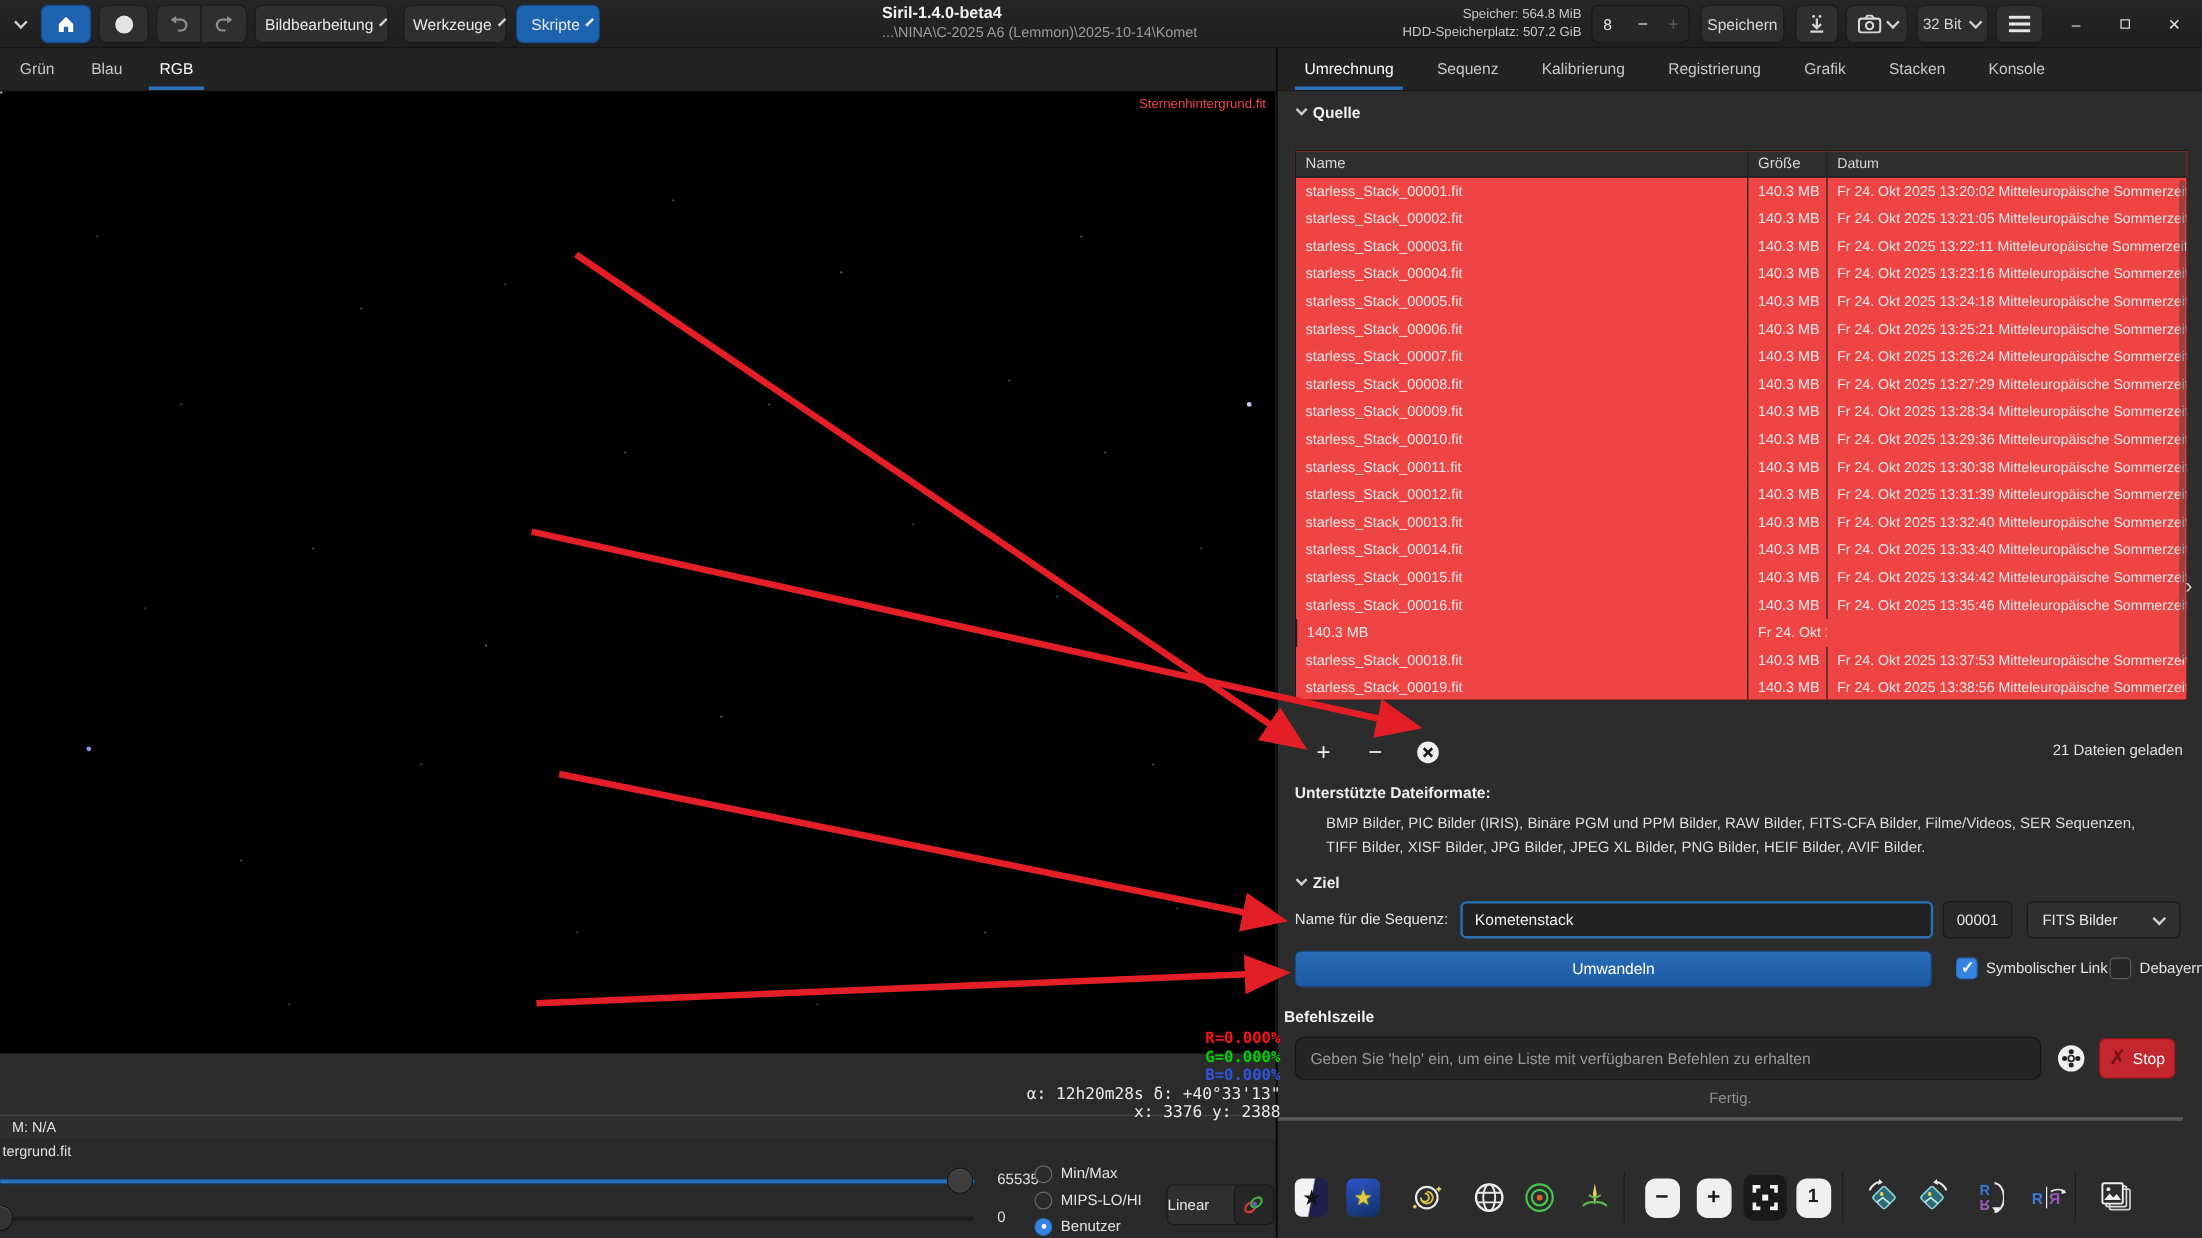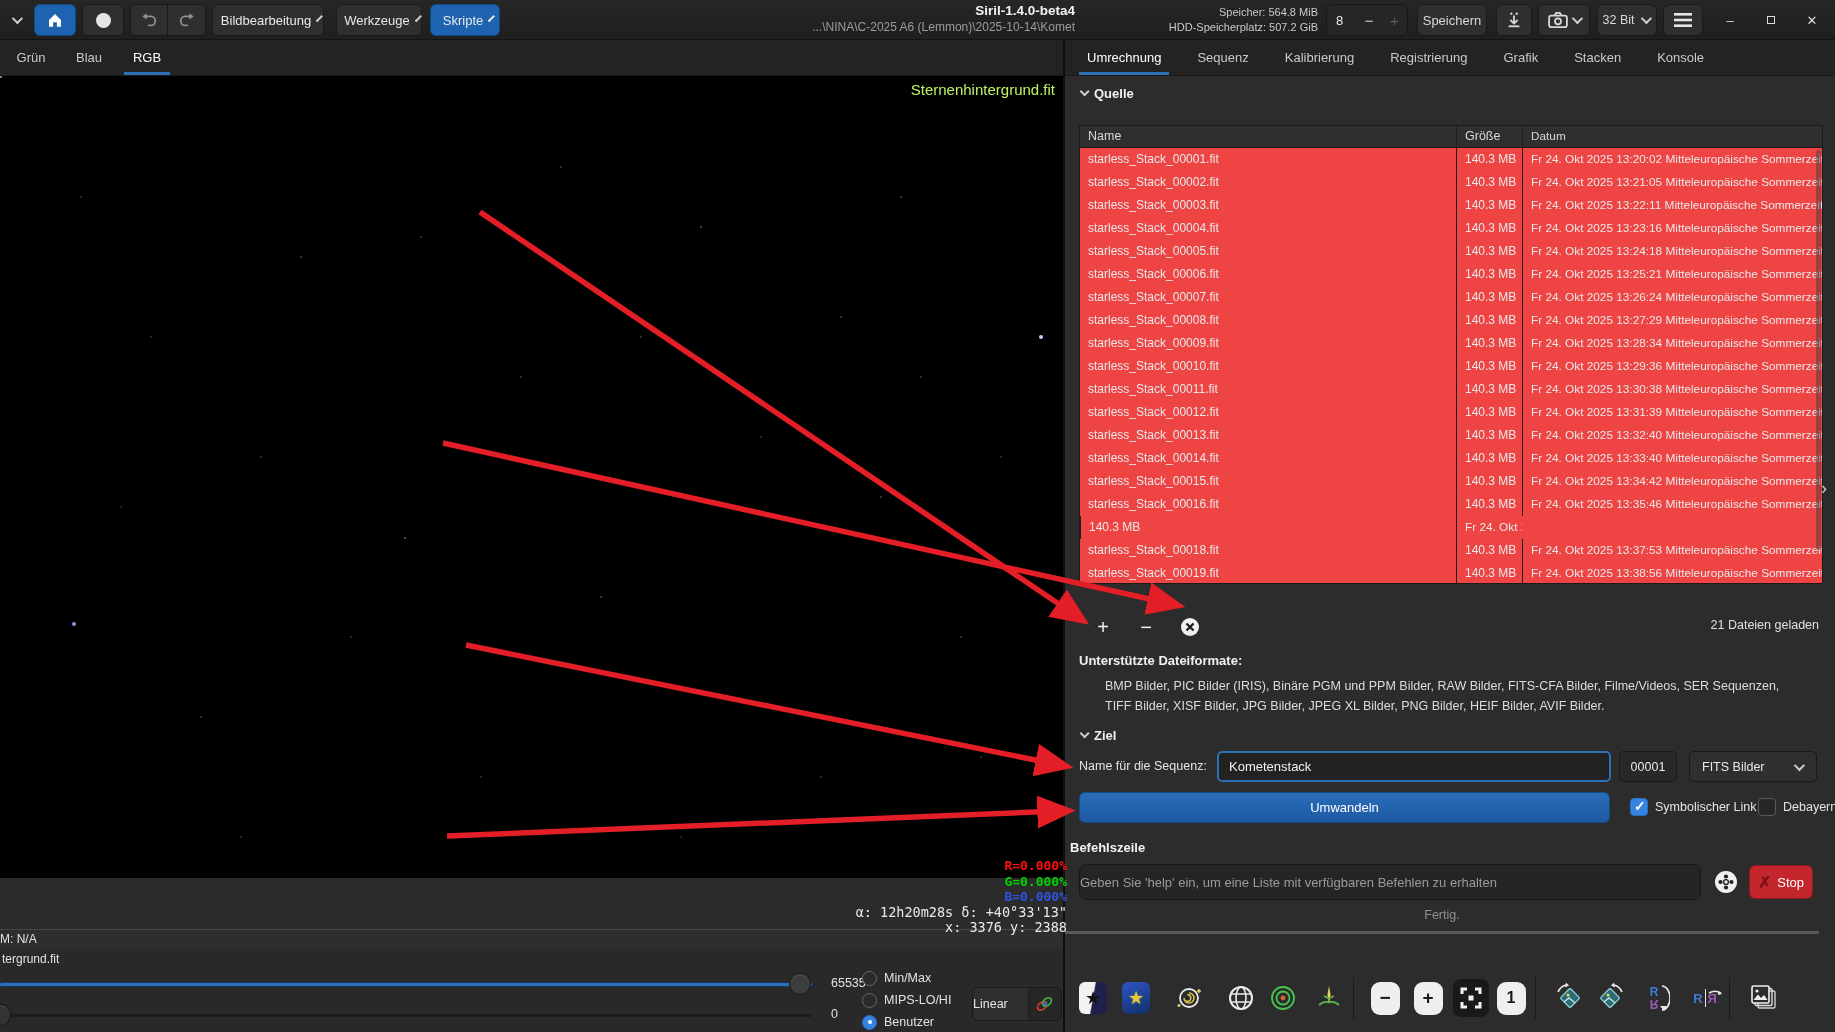--- a/index.html
+++ b/index.html
@@ -12,42 +12,42 @@
   
   .titlebar { position:absolute; left:0; top:0; width:1835px; height:40px;
     background:linear-gradient(#262626,#1f1f1f); border-bottom:1px solid #141414; z-index:10; }
   .tbtn-sm { position:absolute; top:4px; height:32px; background:#2f2f2f; border:1px solid #1a1a1a;
     border-radius:6px; display:flex; align-items:center; justify-content:center; color:#d8d8d8; cursor:default; }
   .tbtn-sm.blue { background:#1d63b0; border-color:#124a86; }
   .tbtn-sm.flat { background:transparent; border-color:transparent; }
   .chev { display:inline-block; width:8px; height:8px; border-right:2px solid #cfcfcf; border-bottom:2px solid #cfcfcf;
     transform:rotate(45deg) translateY(-2px); margin-left:7px; }
   .menu-label { padding:0 6px 0 12px; font-size:13px; color:#e8e8e8; }
-  .title-center { position:absolute; left:735px; top:3px; width:340px; text-align:right; }
+  .title-center { position:absolute; left:735px; top:3px; width:340px; text-align:left; }
   .title-main { font-weight:bold; font-size:13.5px; color:#f2f2f2; }
   .title-sub { font-size:12px; color:#9b9b9b; margin-top:2px; }
   .mem-block { position:absolute; left:1100px; top:5px; width:218px; text-align:right; font-size:11px; color:#c9c9c9; line-height:15px; }
   .spinner { position:absolute; left:1326px; top:4px; width:82px; height:32px; background:#262626; border:1px solid #181818;
     border-radius:6px; display:flex; align-items:center; }
   .spin-val { width:30px; padding-left:9px; font-size:13px; color:#e8e8e8; }
   .spin-btn { width:26px; text-align:center; font-size:15px; color:#d0d0d0; cursor:default; }
   .spin-btn.dim { color:#5d5d5d; }
   .winbtn { position:absolute; top:0; width:40px; height:40px; display:flex; align-items:center; justify-content:center; color:#dcdcdc; font-size:13px; }
   svg { display:block; }
   
   .viewer { position:absolute; left:0; top:40px; width:1073px; height:992px; background:#292929; }
   .tabbar { position:absolute; left:0; top:0; right:0; height:36px; background:#232323; border-bottom:1px solid #191919; display:flex; align-items:stretch; }
   .tabbar .tab { position:relative; display:flex; align-items:center; justify-content:center; padding:0 14px; min-width:58px;
     color:#c9c9c9; font-size:13px; cursor:default; }
   .tabbar .tab.active { color:#ffffff; }
   .tabbar .tab.active::after { content:""; position:absolute; left:6px; right:6px; bottom:0; height:3px; background:#2d70b8; }
   #left-tabs { padding-left:2px; }
   #panel-tabs { padding-left:8px; gap:8px; }
   .canvas { position:absolute; left:0; top:36px; width:1063px; height:802px; background:#000; overflow:hidden; }
-  .img-label { position:absolute; right:8px; top:5px; color:#bef264; font-size:15px; }
+  .img-label { position:absolute; right:8px; top:5px; color:#ef4444; font-size:11px; }
   .stars { position:absolute; left:0; top:0; width:2px; height:2px; border-radius:50%; background:rgba(200,210,255,.8);
     box-shadow:
       1040px 260px 0 1px rgba(205,215,255,.95), 73px 547px 0 1px rgba(150,165,255,.9),
       404px 461px 0 0 rgba(170,180,220,.5), 300px 180px 0 0 rgba(160,170,210,.4),
       520px 300px 0 0 rgba(160,170,210,.35), 700px 150px 0 0 rgba(170,180,220,.45),
       880px 420px 0 0 rgba(160,170,210,.4), 200px 640px 0 0 rgba(160,170,210,.35),
       600px 520px 0 0 rgba(170,180,220,.4), 960px 560px 0 0 rgba(160,170,210,.35),
       150px 260px 0 0 rgba(160,170,210,.3), 820px 700px 0 0 rgba(160,170,210,.35),
       480px 700px 0 0 rgba(160,170,210,.3), 260px 380px 0 0 rgba(160,170,210,.35),
       720px 620px 0 0 rgba(160,170,210,.3), 560px 90px 0 0 rgba(160,170,210,.35),
@@ -59,21 +59,21 @@
       680px 760px 0 0 rgba(160,170,210,.25), 840px 240px 0 0 rgba(160,170,210,.4),
       920px 300px 0 0 rgba(160,170,210,.35); }
   .infozone { position:absolute; left:0; top:838px; width:1063px; height:51px; background:#2b2b2b; }
   .overlay-stats { position:absolute; right:6px; top:818px; z-index:6; text-align:right;
     font-family:"DejaVu Sans Mono", monospace; font-size:13px; line-height:15.5px; }
   .ov-r { color:#ff1010; font-weight:bold; }
   .ov-g { color:#00d400; font-weight:bold; }
   .ov-b { color:#2f55e0; font-weight:bold; }
   .ov-w { color:#e9e9e9; font-size:13.5px; }
   .mrow { position:absolute; left:0; top:889px; width:1063px; height:20px; background:#2e2e2e; border-top:1px solid #474747;
-    font-size:12px; color:#e2e2e2; padding-left:0; line-height:19px; }
+    font-size:12px; color:#e2e2e2; padding-left:10px; line-height:19px; }
   .fnrow { position:absolute; left:0; top:909px; width:1063px; height:21px; background:#292929; font-size:12px; color:#e2e2e2; padding-left:2px; line-height:20px; }
   .sliders { position:absolute; left:0; top:930px; width:1063px; height:62px; background:#292929; }
   .srow { position:absolute; left:0; width:830px; height:28px; }
   .track { position:absolute; left:0; top:13px; width:812px; height:3px; background:#1c1c1c; border-radius:2px; }
   .track.hi { background:#2d70b8; box-shadow:0 0 0 1px #123a61; }
   .handle { position:absolute; top:3px; width:22px; height:22px; border-radius:50%; background:#3d3d3d; border:1px solid #171717; box-shadow:inset 0 1px 0 #555; }
   .sval { position:absolute; left:831px; top:6px; width:56px; font-size:12.5px; color:#e0e0e0; }
   .radio-col { position:absolute; left:862px; top:-3px; }
   .radio-row { display:flex; align-items:center; height:22px; cursor:default; }
   .rdot { width:15px; height:15px; border-radius:50%; background:#2a2a2a; border:1px solid #6a6a6a; margin-right:7px; position:relative; }
@@ -117,21 +117,21 @@
   .convert-btn { position:absolute; left:14px; top:1px; width:531px; height:31px; background:linear-gradient(#2a6cb6,#1d5aa4);
     border:1px solid #154a88; border-radius:6px; color:#fff; font-size:13px; display:flex; align-items:center; justify-content:center; }
   .cb-row { position:absolute; top:7px; display:flex; align-items:center; }
   .cbox { width:18px; height:18px; border-radius:4px; background:#262626; border:1px solid #5a5a5a; margin-right:7px; position:relative; }
   .cbox.checked { background:#3584e4; border-color:#2a6ec2; }
   .cbox.checked::after { content:"✓"; position:absolute; left:3px; top:-1px; color:#fff; font-size:14px; font-weight:bold; }
   .cb-label { font-size:12.5px; color:#e4e4e4; white-space:nowrap; }
   .cmd-title { position:absolute; left:5px; top:800px; font-weight:bold; font-size:13px; color:#f2f2f2; }
   .cmd-row { position:absolute; left:0; top:824px; width:772px; height:38px; }
   .cmd-input { position:absolute; left:14px; top:0; width:622px; height:36px; background:#252525; border:1px solid #161616; border-radius:8px;
-    color:#e8e8e8; font-size:13px; padding:0 0; outline:none; font-family:"Liberation Sans", sans-serif; }
+    color:#e8e8e8; font-size:13px; padding:0 12px; outline:none; font-family:"Liberation Sans", sans-serif; }
   .cmd-input::placeholder { color:#9a9a9a; }
   .wheel-btn { position:absolute; left:644px; top:1px; width:34px; height:34px; display:flex; align-items:center; justify-content:center; }
   .stop-btn { position:absolute; left:684px; top:1px; width:64px; height:34px; background:#c3262c; border:1px solid #8e171c; border-radius:6px;
     display:flex; align-items:center; justify-content:center; gap:6px; color:#fff; font-size:13px; }
   .stop-x { color:#7e1116; font-weight:bold; font-size:16px; }
   .fertig { position:absolute; left:0; top:868px; width:754px; text-align:center; font-size:12.5px; color:#909090; }
   .pane-handle { position:absolute; left:0; top:891px; width:754px; height:3px; background:#585858; }
   .panel-expand { position:absolute; left:756px; top:438px; color:#d0d0d0; font-size:18px; }
   
   .btoolbar { position:absolute; left:0; top:925px; width:772px; height:67px; background:#2c2c2c; }

